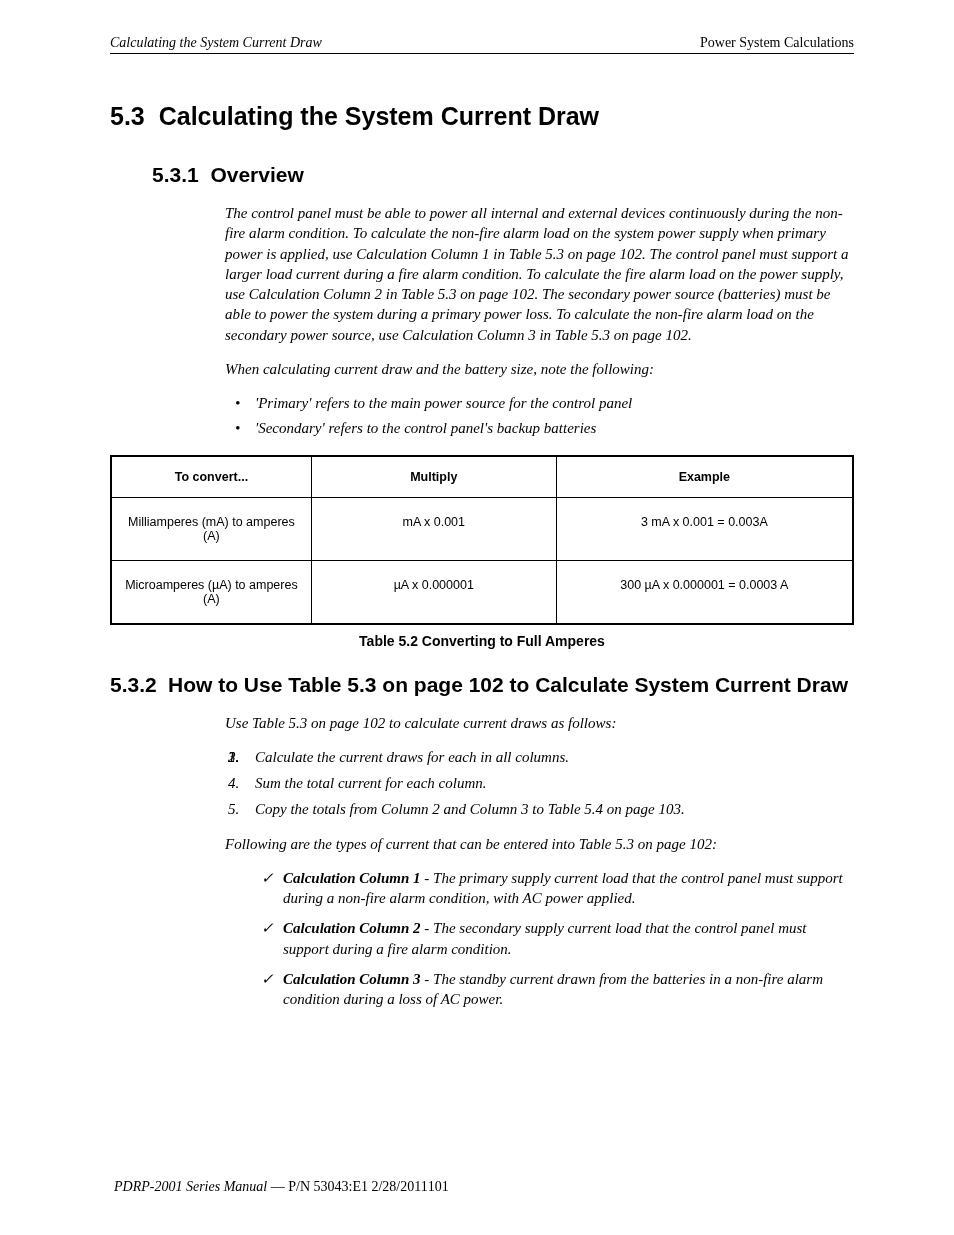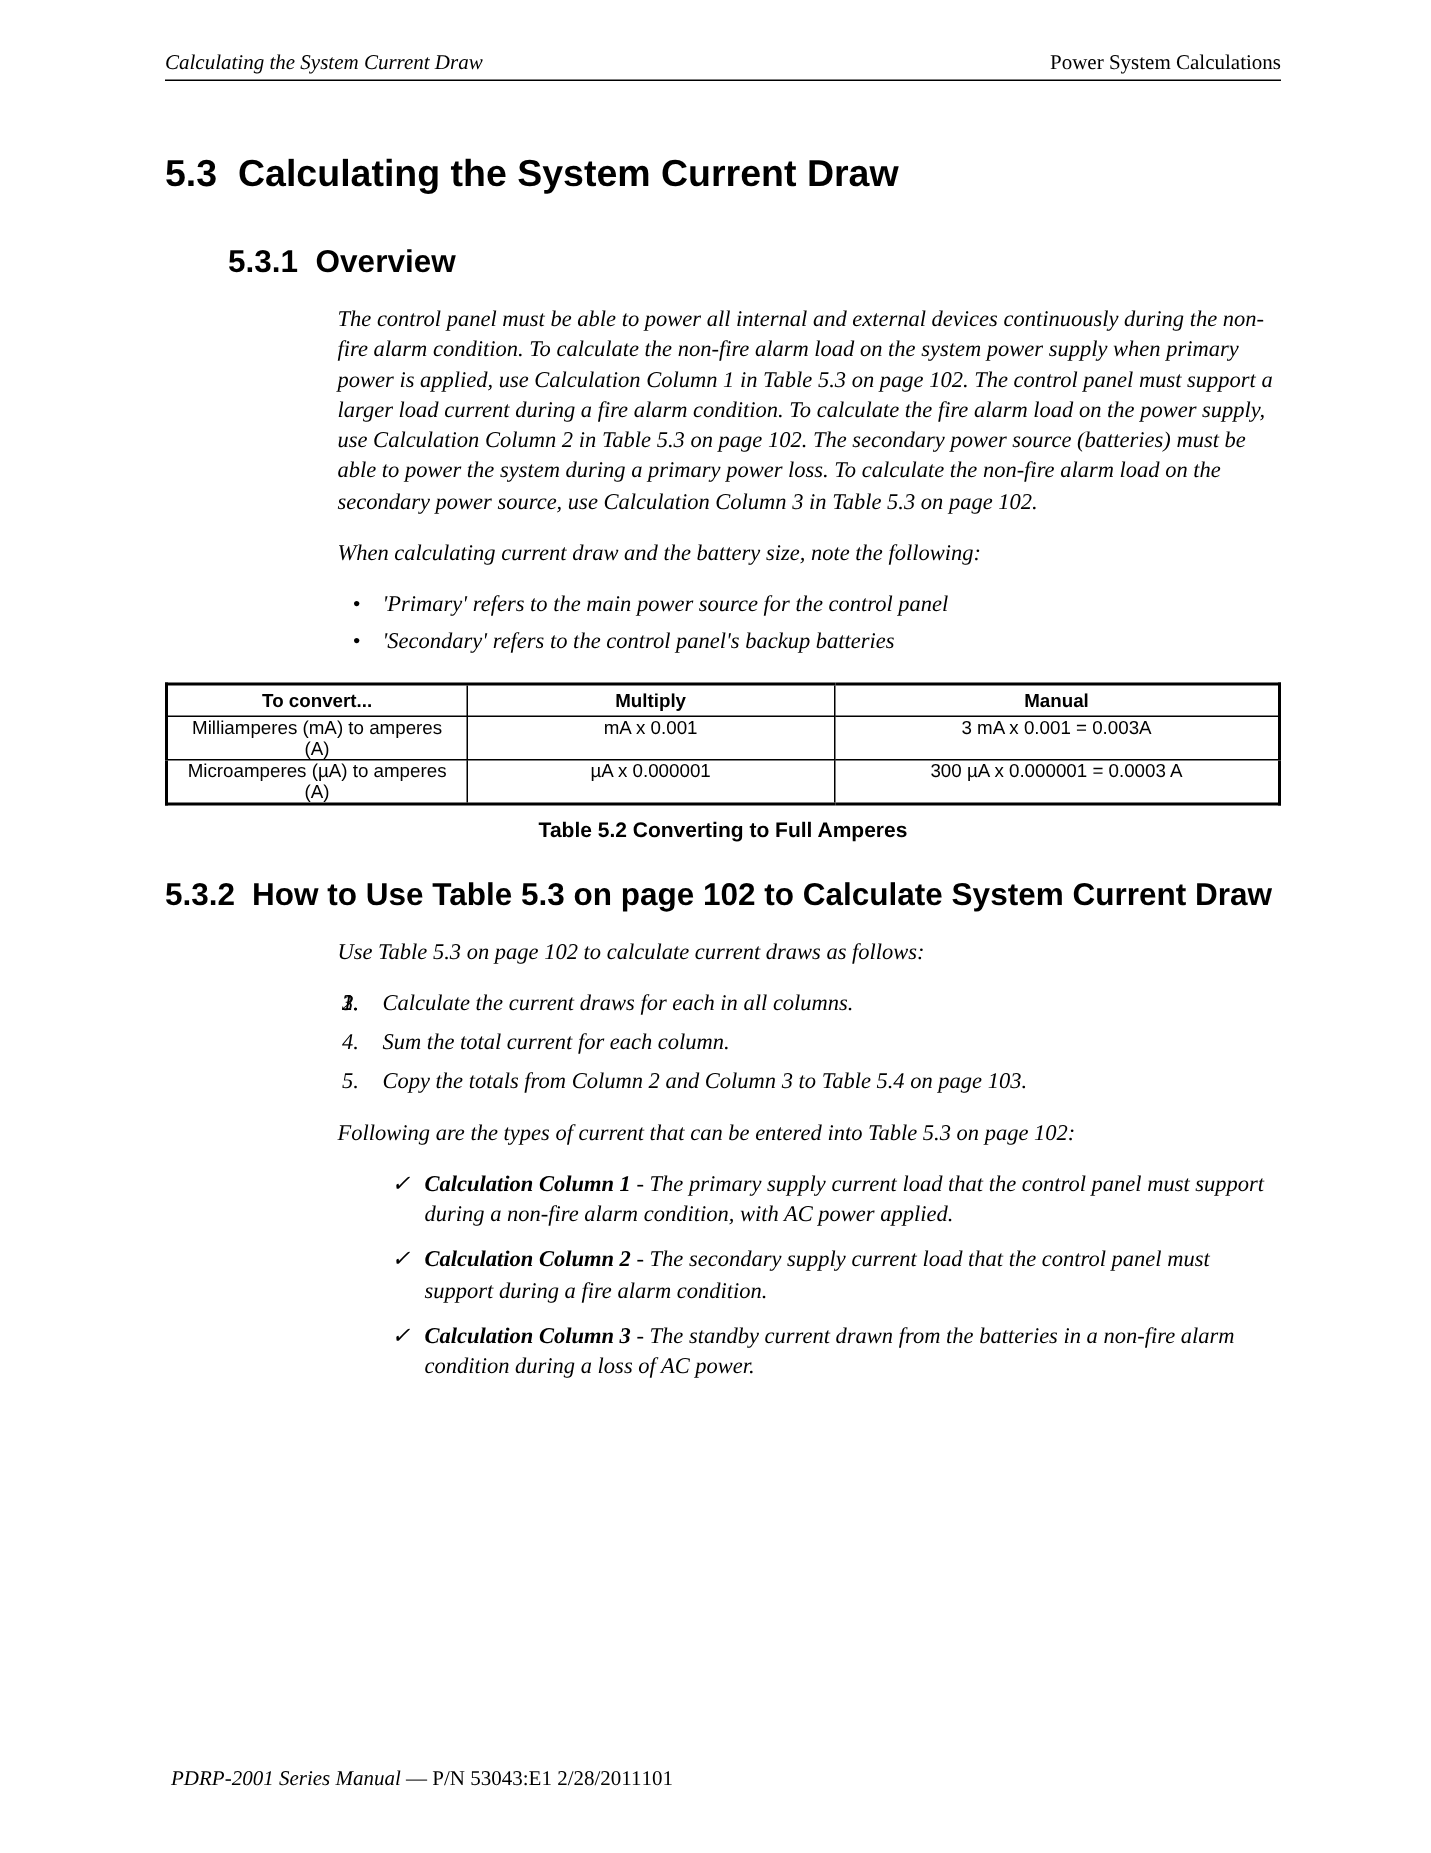--- a/index.html
+++ b/index.html
@@ -94,29 +94,29 @@
       border-collapse: collapse;
       font-family: Arial, Helvetica, sans-serif;
       font-size: 12.5px;
     }
     .table-wrap { margin: 0 0 8px 0; }
     .conv-table th {
       border-top: 2px solid #000;
       border-bottom: 1px solid #000;
       border-left: 1px solid #000;
       border-right: 1px solid #000;
-      padding: 3px 8px;
+      padding: 13px 8px;
       font-weight: bold;
       text-align: center;
     }
     .conv-table td {
       border-left: 1px solid #000;
       border-right: 1px solid #000;
       border-bottom: 1px solid #000;
-      padding: 0 8px;
+      padding: 17px 8px;
       text-align: center;
       vertical-align: top;
     }
     .conv-table th:first-child, .conv-table td:first-child { border-left: 2px solid #000; }
     .conv-table th:last-child, .conv-table td:last-child { border-right: 2px solid #000; }
     .conv-table tr:last-child td { border-bottom: 2px solid #000; }
     .conv-table .col1 { text-align: center; width: 27%; }
     .conv-table .col2 { text-align: center; width: 33%; }
     .conv-table .col3 { text-align: center; width: 40%; }
     .table-caption {
@@ -164,21 +164,21 @@
     <li>'Secondary' refers to the control panel's backup batteries</li>
   </ul>
 </div>
 
 <div class="table-wrap">
   <table class="conv-table">
     <thead>
       <tr>
         <th class="col1">To convert...</th>
         <th class="col2">Multiply</th>
-        <th class="col3">Manual</th>
+        <th class="col3">Example</th>
       </tr>
     </thead>
     <tbody>
       <tr>
         <td class="col1">Milliamperes (mA) to amperes (A)</td>
         <td class="col2">mA x 0.001</td>
         <td class="col3">3 mA x 0.001 = 0.003A</td>
       </tr>
       <tr>
         <td class="col1">Microamperes (µA) to amperes (A)</td>

